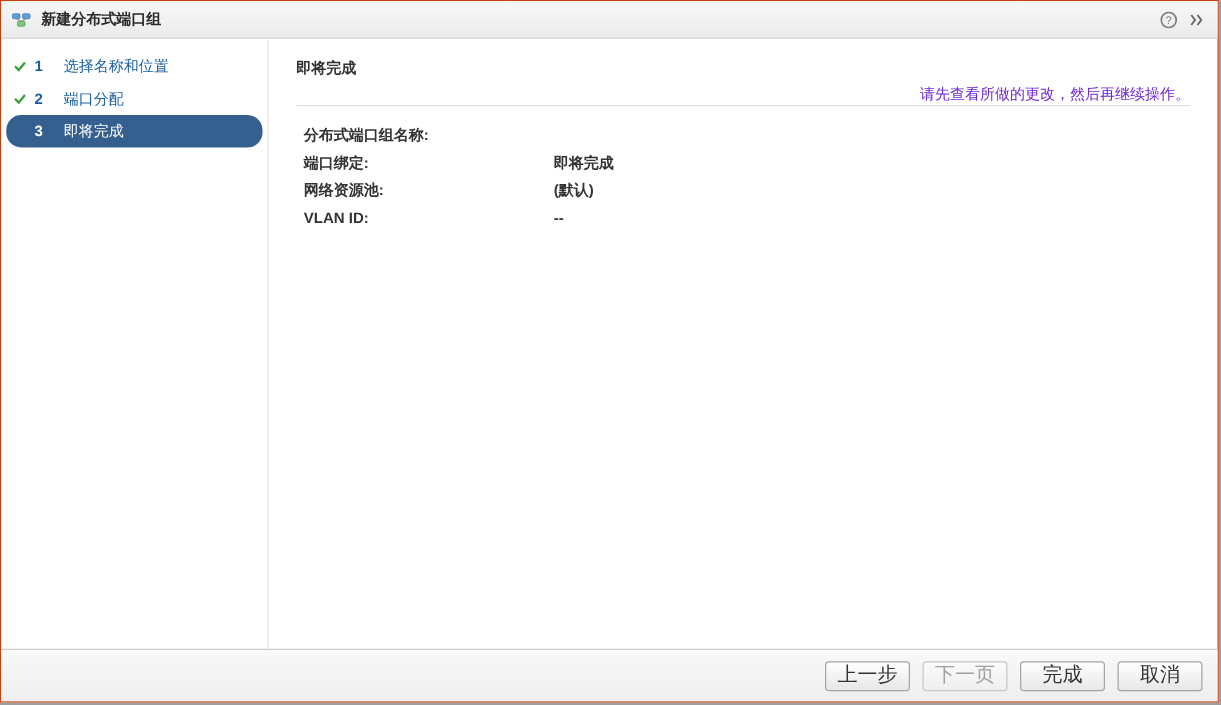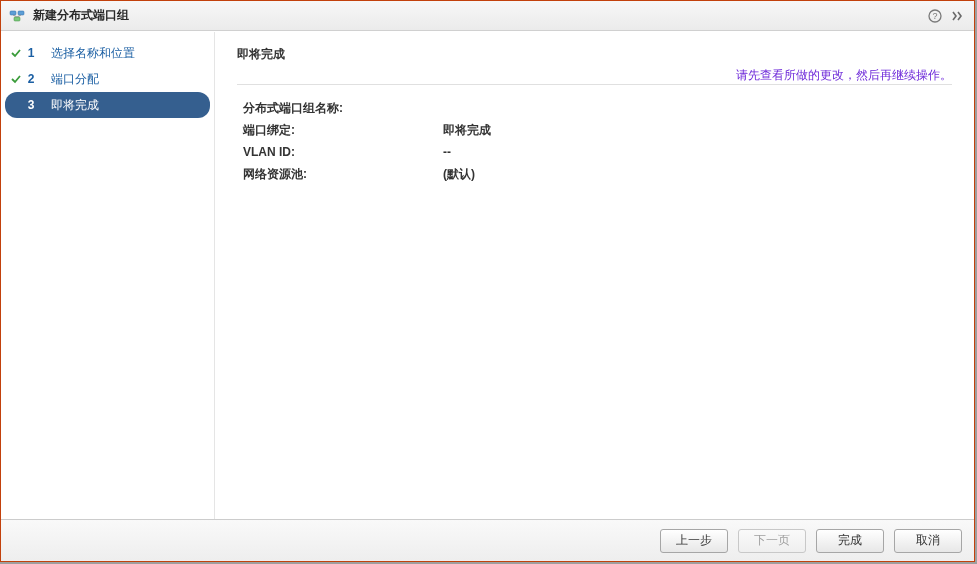--- a/index.html
+++ b/index.html
@@ -23,21 +23,21 @@
     .chk svg { display:block; }
     .divider { width:1px; background:#e5e5e5; }
     .main { flex:1 1 auto; padding:14px 22px 10px 22px; overflow:auto; }
     .main-title { font-weight:bold; color:#333; margin-bottom:4px; }
     .main-sub { color:#6d28d9; margin-bottom:0;text-align:right; }
     .rule { border:none; border-top:1px solid #e0e0e0; margin-bottom:12px; }
     .kv-row { display:flex; line-height:22px; padding-left:6px;font-weight:bold; }
     .kv-key { width:200px; flex:0 0 200px; color:#333; }
     .kv-val { color:#333; }
     .footer { height:42px; border-top:1px solid #cccccc; background:linear-gradient(#f9f9f9,#eeeeee); display:flex; align-items:center; justify-content:flex-end; padding-right:12px; gap:10px; }
-    .btn { min-width:68px; height:24px; border:1px solid #a6a6a6; border-radius:3px; background:linear-gradient(#ffffff,#e7e7e7); font-size:12px; cursor:pointer; color:#333; }
+    .btn { min-width:68px; height:24px; border:1px solid #a6a6a6; border-radius:3px; background:linear-gradient(#ffffff,#e7e7e7); font-size:16px; cursor:pointer; color:#333; }
     .btn:disabled { color:#a0a0a0; border-color:#c8c8c8; background:linear-gradient(#fafafa,#efefef); cursor:default; }
   </style>
 </head>
 <body>
 
 <div class="outer">
 
   <div class="titlebar">
     <span class="app-icon">
       <svg width="16" height="16" viewBox="0 0 16 16">
@@ -105,26 +105,26 @@
         <hr class="rule">
 
         <div class="kv-row">
           <div class="kv-key">分布式端口组名称:</div>
         </div>
         <div class="kv-row">
           <div class="kv-key">端口绑定:</div>
           <div class="kv-val">即将完成</div>
         </div>
         <div class="kv-row">
+          <div class="kv-key">网络资源池:</div>
+          <div class="kv-val">(默认)</div>
+        </div>
+        <div class="kv-row">
           <div class="kv-key">VLAN ID:</div>
           <div class="kv-val">--</div>
-        </div>
-        <div class="kv-row">
-          <div class="kv-key">网络资源池:</div>
-          <div class="kv-val">(默认)</div>
         </div>
       </div>
 
     </div>
 
     <div class="footer">
       <button class="btn">上一步</button>
       <button class="btn" disabled="">下一页</button>
       <button class="btn">完成</button>
       <button class="btn">取消</button>

